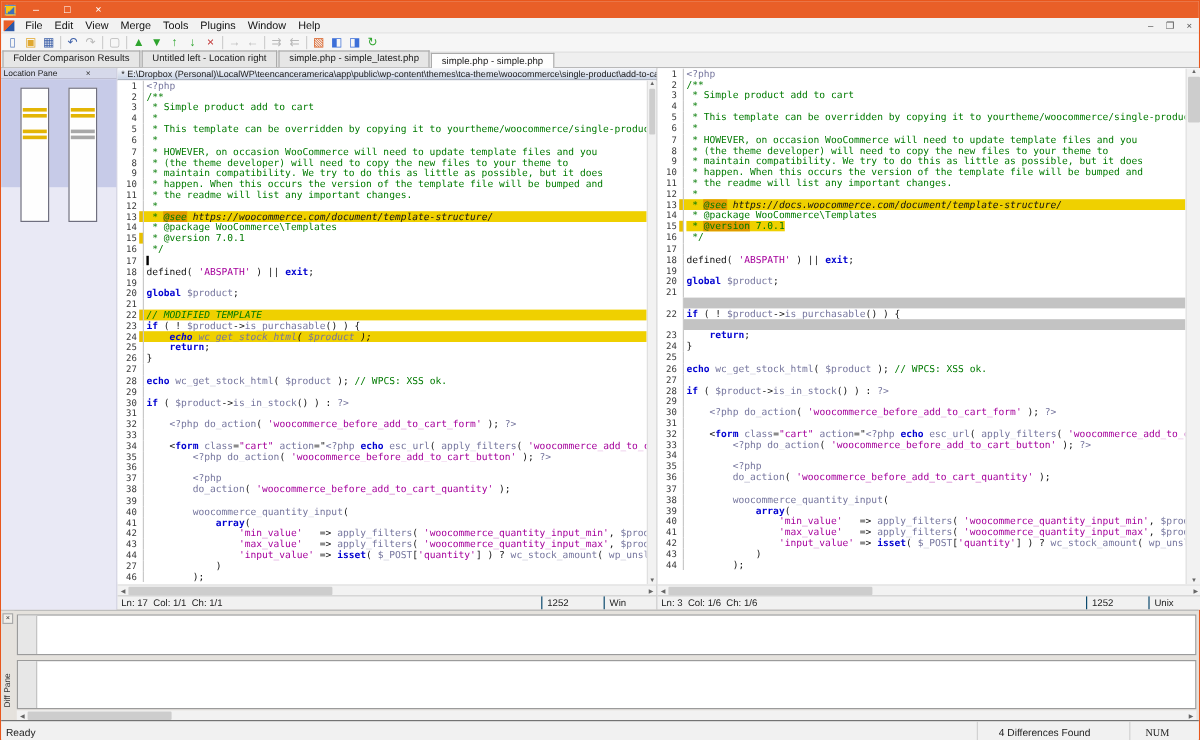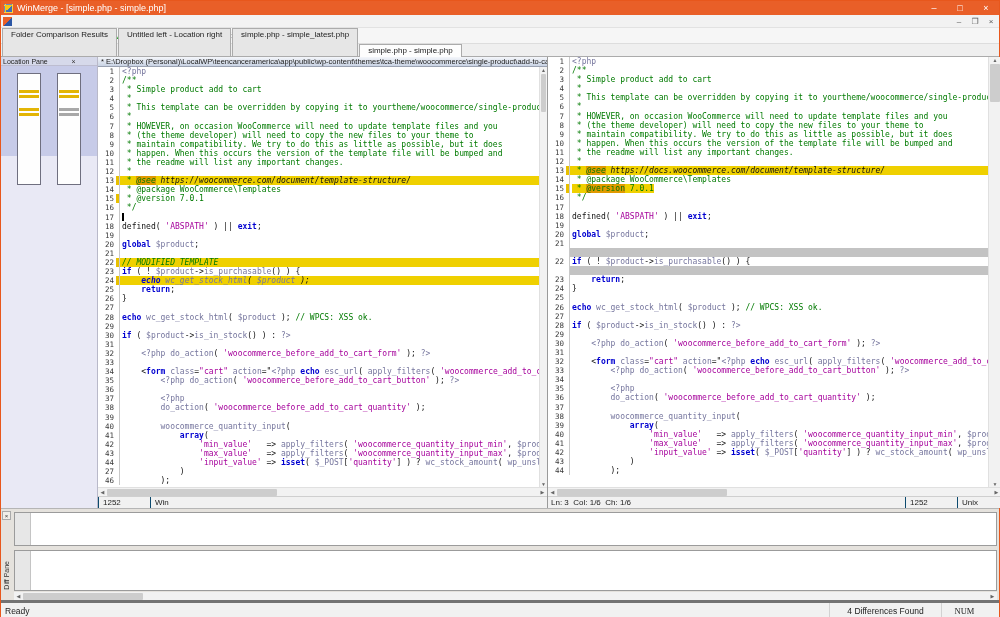--- a/index.html
+++ b/index.html
@@ -30,21 +30,21 @@
   
   .toolbar { height:16px; background:#F6F6F6; display:flex; align-items:center;
     border-bottom:1px solid #DDD; flex:none; padding-left:2px; }
   .ticon { width:15px; height:14px; text-align:center; font-size:10px; line-height:14px; }
   .tsep { width:1px; height:11px; background:#CFCFCF; margin:0 2px; }
 
   
   .tabbar { height:13px; background:#EFEFEF; display:flex; align-items:flex-end;
     border-bottom:1px solid #ABABAB; flex:none; padding-left:1px; }
   .tab { font-size:8px; padding:1px 8px 1px 8px; background:#E6E6E6; color:#222;
-    border:1px solid #ABABAB; border-bottom:none; margin-right:1px; height:28px;
+    border:1px solid #ABABAB; border-bottom:none; margin-right:1px; height:14px;
     white-space:nowrap; }
   .tab.active { background:#FDFDFD; height:13px; margin-bottom:-1px; }
 
   
   .main { height:451px; display:flex; flex:none; background:#E9E9F5; }
 
   
   .locpane { width:97px; flex:none; display:flex; flex-direction:column;
     border-right:1px solid #B9B9C9; }
   .lochead { height:9px; background:#D6D9EA; font-size:7px; line-height:9px;
@@ -111,45 +111,54 @@
   .dlabel { margin-top:auto; margin-bottom:10px; writing-mode:vertical-rl;
     transform:rotate(180deg); font-size:7px; color:#333; }
   .dmain { flex:1; display:flex; flex-direction:column; padding:3px 2px 0 2px; }
   .dbox { background:#FFFFFF; border:1px solid #9B9B9B; display:flex; }
   .dbox.one { height:34px; } .dbox.two { height:42px; margin-top:4px; }
   .dgut { width:16px; background:#E7E7E7; border-right:1px solid #C4C4C4; }
   .dhscroll { height:8px; margin-top:1px; background:#F2F2F2; display:flex;
     align-items:center; font-size:5px; color:#666; }
 
   
-  .statusbar { height:18px; flex:none; background:#F1F1F1; border-top:3px solid #737373;
+  .statusbar { height:18px; flex:none; background:#F1F1F1; border-top:1px solid #737373;
     display:flex; align-items:center; font-size:8.5px; color:#222; }
   .sb-ready { flex:1; padding-left:4px; }
   .sb-cell { flex:none; border-left:1px solid #D2D2D2; height:100%; display:flex;
-    align-items:center; justify-content:center; }
+    align-items:center; justify-content:center;margin-left:15px; }
   .sb-diff { width:112px; } .sb-num { width:46px;font-family:Liberation Serif, serif; }
   .sb-grip { width:12px; height:100%; }
 </style>
 </head>
 <body>
 
 <div class="window">
 
   <div class="titlebar">
     <span class="appicon"></span>
-    <span class="wtitle">WinMerge - [simple.php - simple.php]</span>
     <span class="wbtns">
       <span class="wbtn">–</span>
       <span class="wbtn">□</span>
       <span class="wbtn close">×</span>
     </span>
   </div>
 
   <div class="menubar">
     <span class="mdiicon"></span>
+    <span id="menu-items" style="display:flex">
+        <span class="mitem">File</span>
+        <span class="mitem">Edit</span>
+        <span class="mitem">View</span>
+        <span class="mitem">Merge</span>
+        <span class="mitem">Tools</span>
+        <span class="mitem">Plugins</span>
+        <span class="mitem">Window</span>
+        <span class="mitem">Help</span>
+      </span>
     <span class="mdibtns">
       <span class="mdibtn">–</span>
       <span class="mdibtn">❐</span>
       <span class="mdibtn">×</span>
     </span>
   </div>
 
   <div class="toolbar" id="toolbar-icons">
       <span class="ticon" style="color: rgb(90, 127, 192);">▯</span>
       <span class="ticon" style="color: rgb(224, 168, 48);">▣</span>
@@ -453,20 +462,21 @@
           <span>▼</span>
         </div>
       </div>
       <div class="hscroll">
         <span class="sarrow">◀</span>
         <span class="hthumb"></span>
         <span class="hsp"></span>
         <span class="sarrow">▶</span>
       </div>
       <div class="pstatus">
+        <span class="ps-info">Ln: 17  Col: 1/1  Ch: 1/1</span>
         <span class="ps-cell ps-cp">1252</span>
         <span class="ps-cell ps-eol">Win</span>
       </div>
     </div>
 
     <div class="filepane right">
       <div class="pbody">
         <div class="codearea" id="code-right">
             <div class="cl">
               <span class="ln">1</span>

